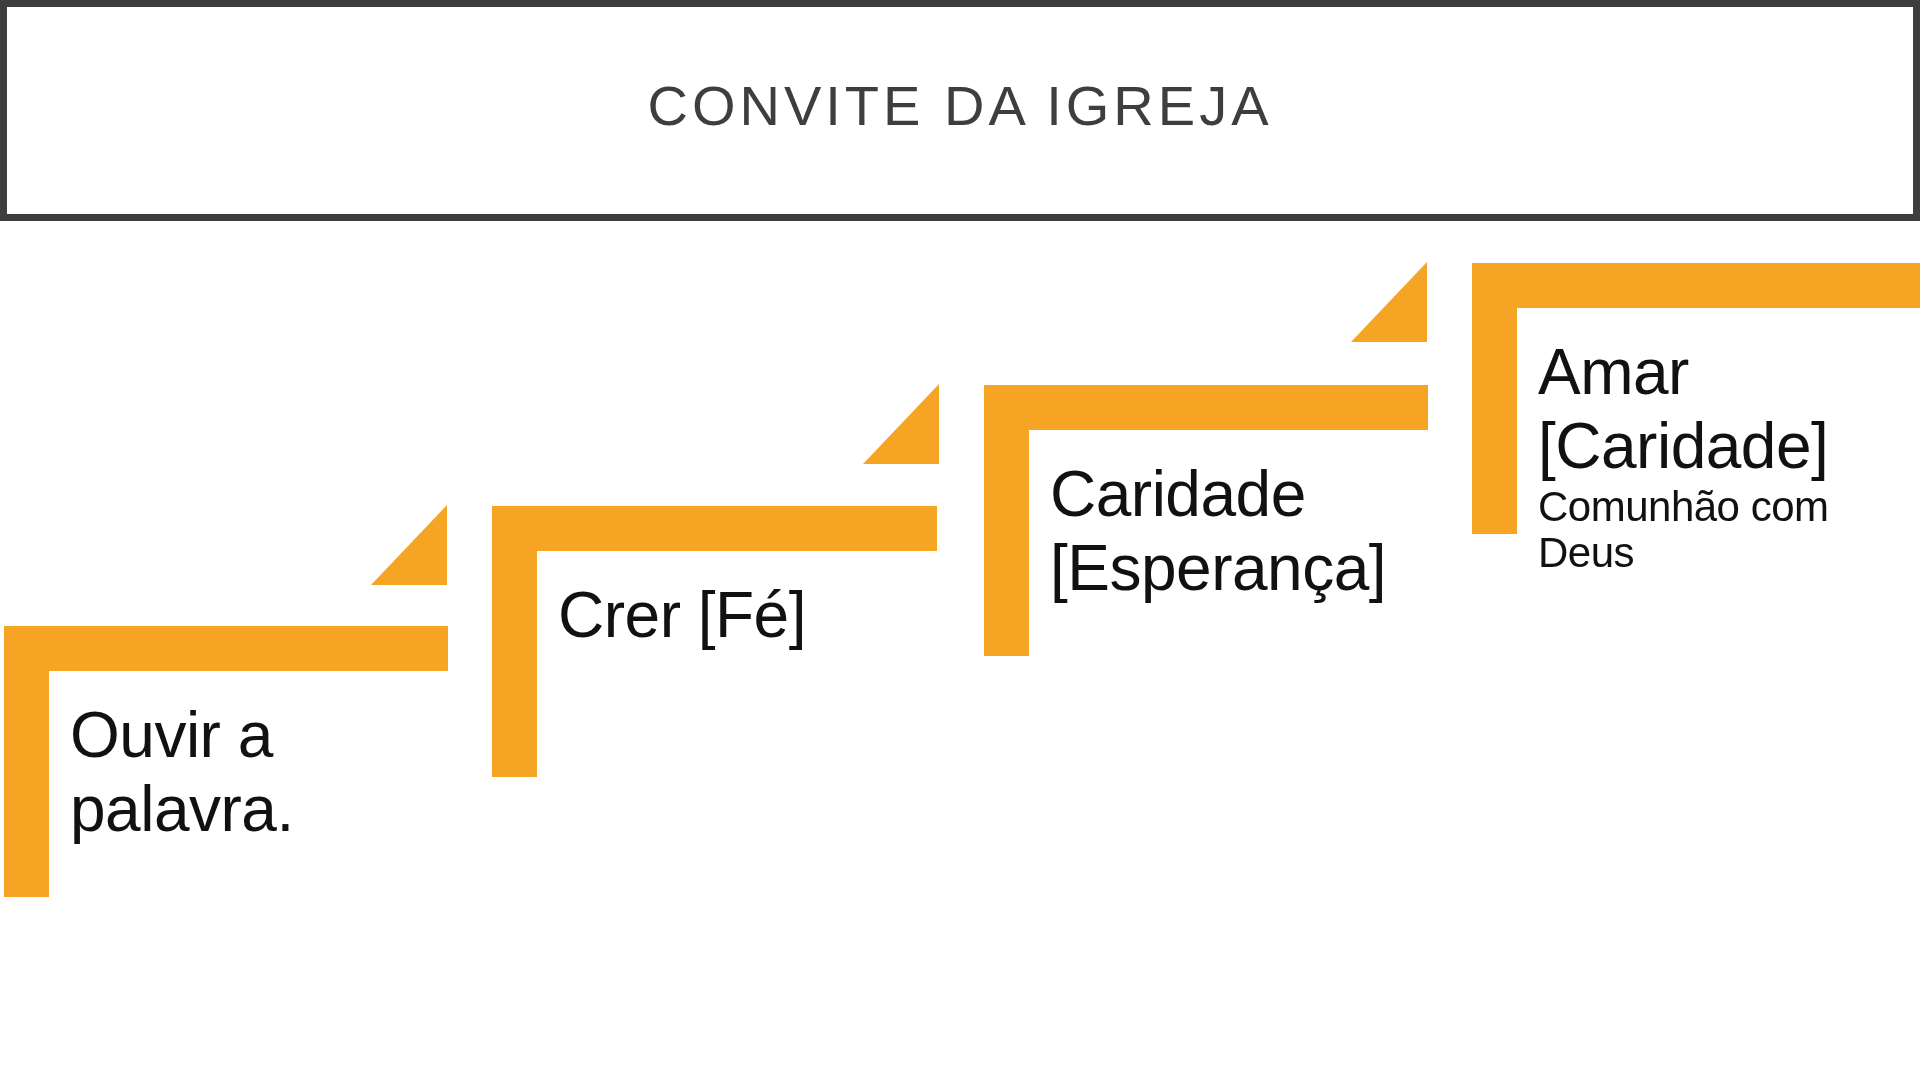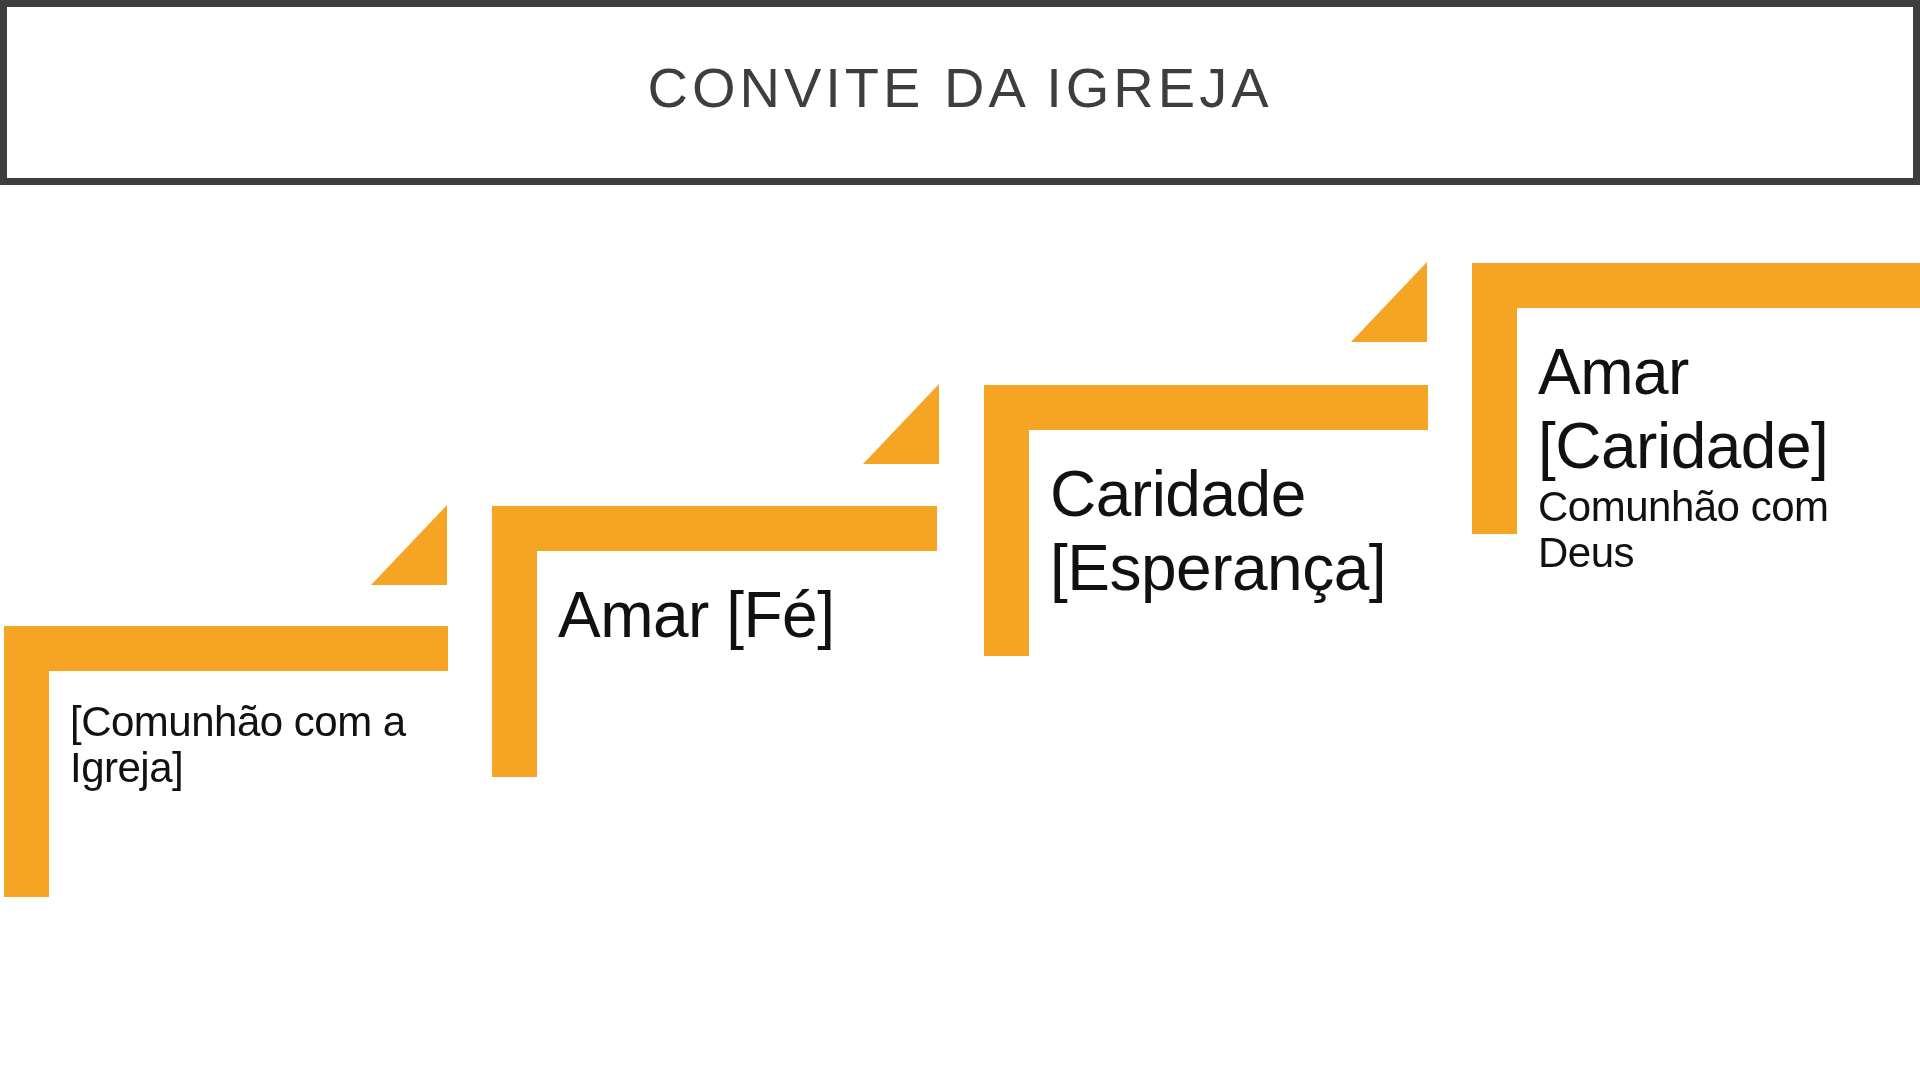--- a/index.html
+++ b/index.html
@@ -12,21 +12,21 @@
     position:relative;
     width:1920px;height:1081px;
     overflow:hidden;
     background:#ffffff;
     font-family:"Liberation Sans", sans-serif;
   }
 
   
   .title-box{
     position:absolute;left:0;top:0;
-    width:1920px;height:185px;
+    width:1920px;height:221px;
     box-sizing:border-box;
     border:7px solid var(--frame);
     background:#ffffff;
     display:flex;align-items:center;justify-content:center;
   }
   .title{
     margin:0;padding:0 0 10px 0;
     font-size:56px;
     font-weight:400;
     letter-spacing:4px;
@@ -83,31 +83,31 @@
 <div class="canvas">
 
   <header class="title-box">
     <h1 class="title">CONVITE DA IGREJA</h1>
   </header>
 
   <section class="step step-1">
     <div class="hbar"></div>
     <div class="vbar"></div>
     <div class="step-text">
-      <div class="step-subtitle">[Comunhão com a
-Igreja]</div>
+      <div class="step-title">Ouvir a
+palavra.</div>
     </div>
   </section>
 
   <section class="step step-2">
     <div class="tri"></div>
     <div class="hbar"></div>
     <div class="vbar"></div>
     <div class="step-text">
-      <div class="step-title">Amar [Fé]</div>
+      <div class="step-title">Crer [Fé]</div>
     </div>
   </section>
 
   <section class="step step-3">
     <div class="tri"></div>
     <div class="hbar"></div>
     <div class="vbar"></div>
     <div class="step-text">
       <div class="step-title">Caridade
 [Esperança]</div>

